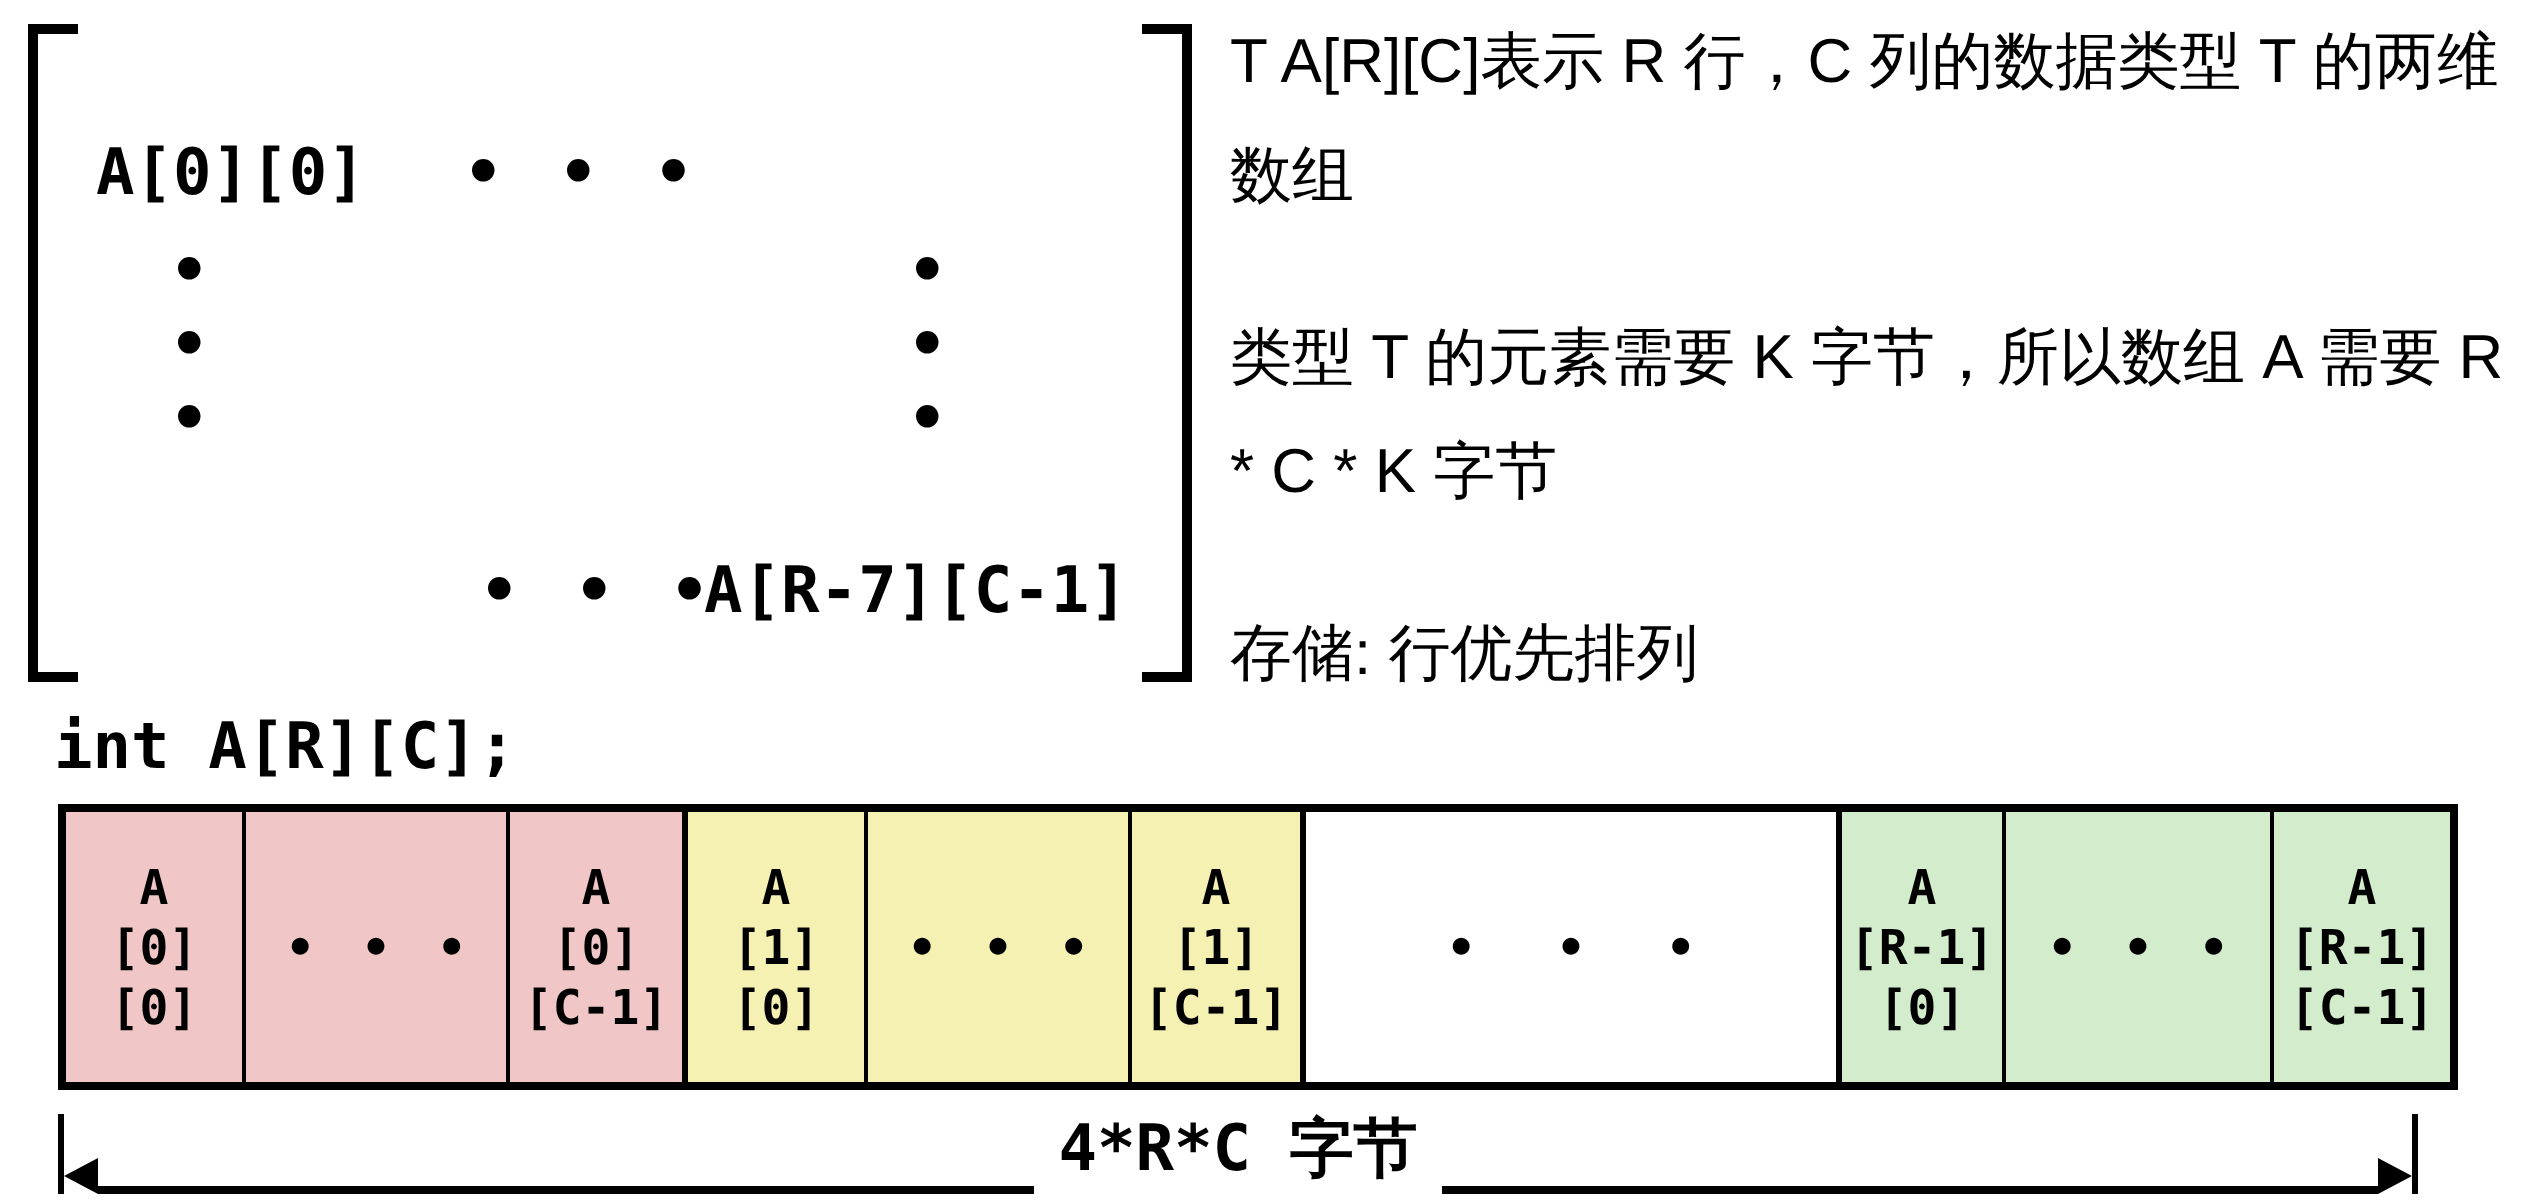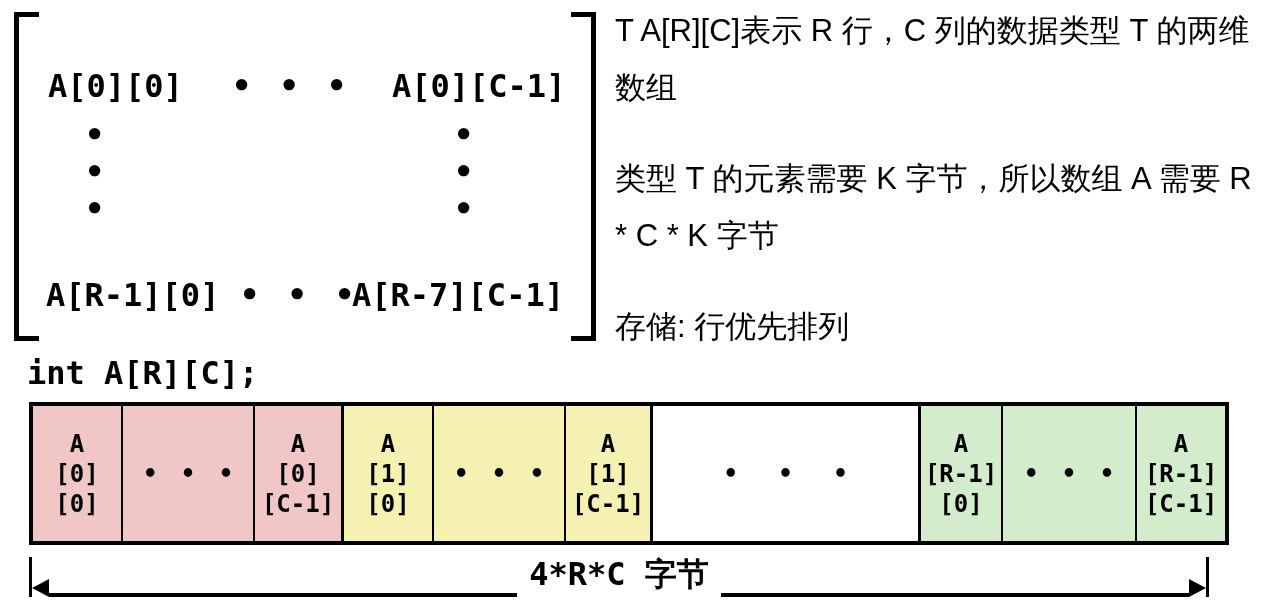--- a/index.html
+++ b/index.html
@@ -51,34 +51,32 @@
 </head>
 <body>
 
 <div class="canvas">
 
   <div class="bracket left"></div>
   <div class="bracket right"></div>
 
   <div class="mtx" style="left:48px; top:53px;">A[0][0]</div>
   <div class="mtx hdots" style="left:232px; top:53px;">• • •</div>
-  <div class="mtx" style="left:392px; top:53px;">A[0][C-1]</div>
 
   <div class="vdots" style="left:85px; top:117px;">
     <span>•</span>
     <span>•</span>
     <span>•</span>
   </div>
   <div class="vdots" style="left:454px; top:117px;">
     <span>•</span>
     <span>•</span>
     <span>•</span>
   </div>
 
-  <div class="mtx" style="left:46px; top:262px;">A[R-1][0]</div>
   <div class="mtx hdots" style="left:240px; top:262px;">• • •</div>
   <div class="mtx" style="left:352px; top:262px;">A[R-7][C-1]</div>
 
   <div class="note" style="top:2px;">T A[R][C]表示 R 行，C 列的数据类型 T 的两维数组</div>
   <div class="note" style="top:150px;">类型 T 的元素需要 K 字节，所以数组 A 需要 R * C * K 字节</div>
   <div class="note" style="top:298px;">存储: 行优先排列</div>
 
   <div class="code">int A[R][C];</div>
 
   <div class="membar">

